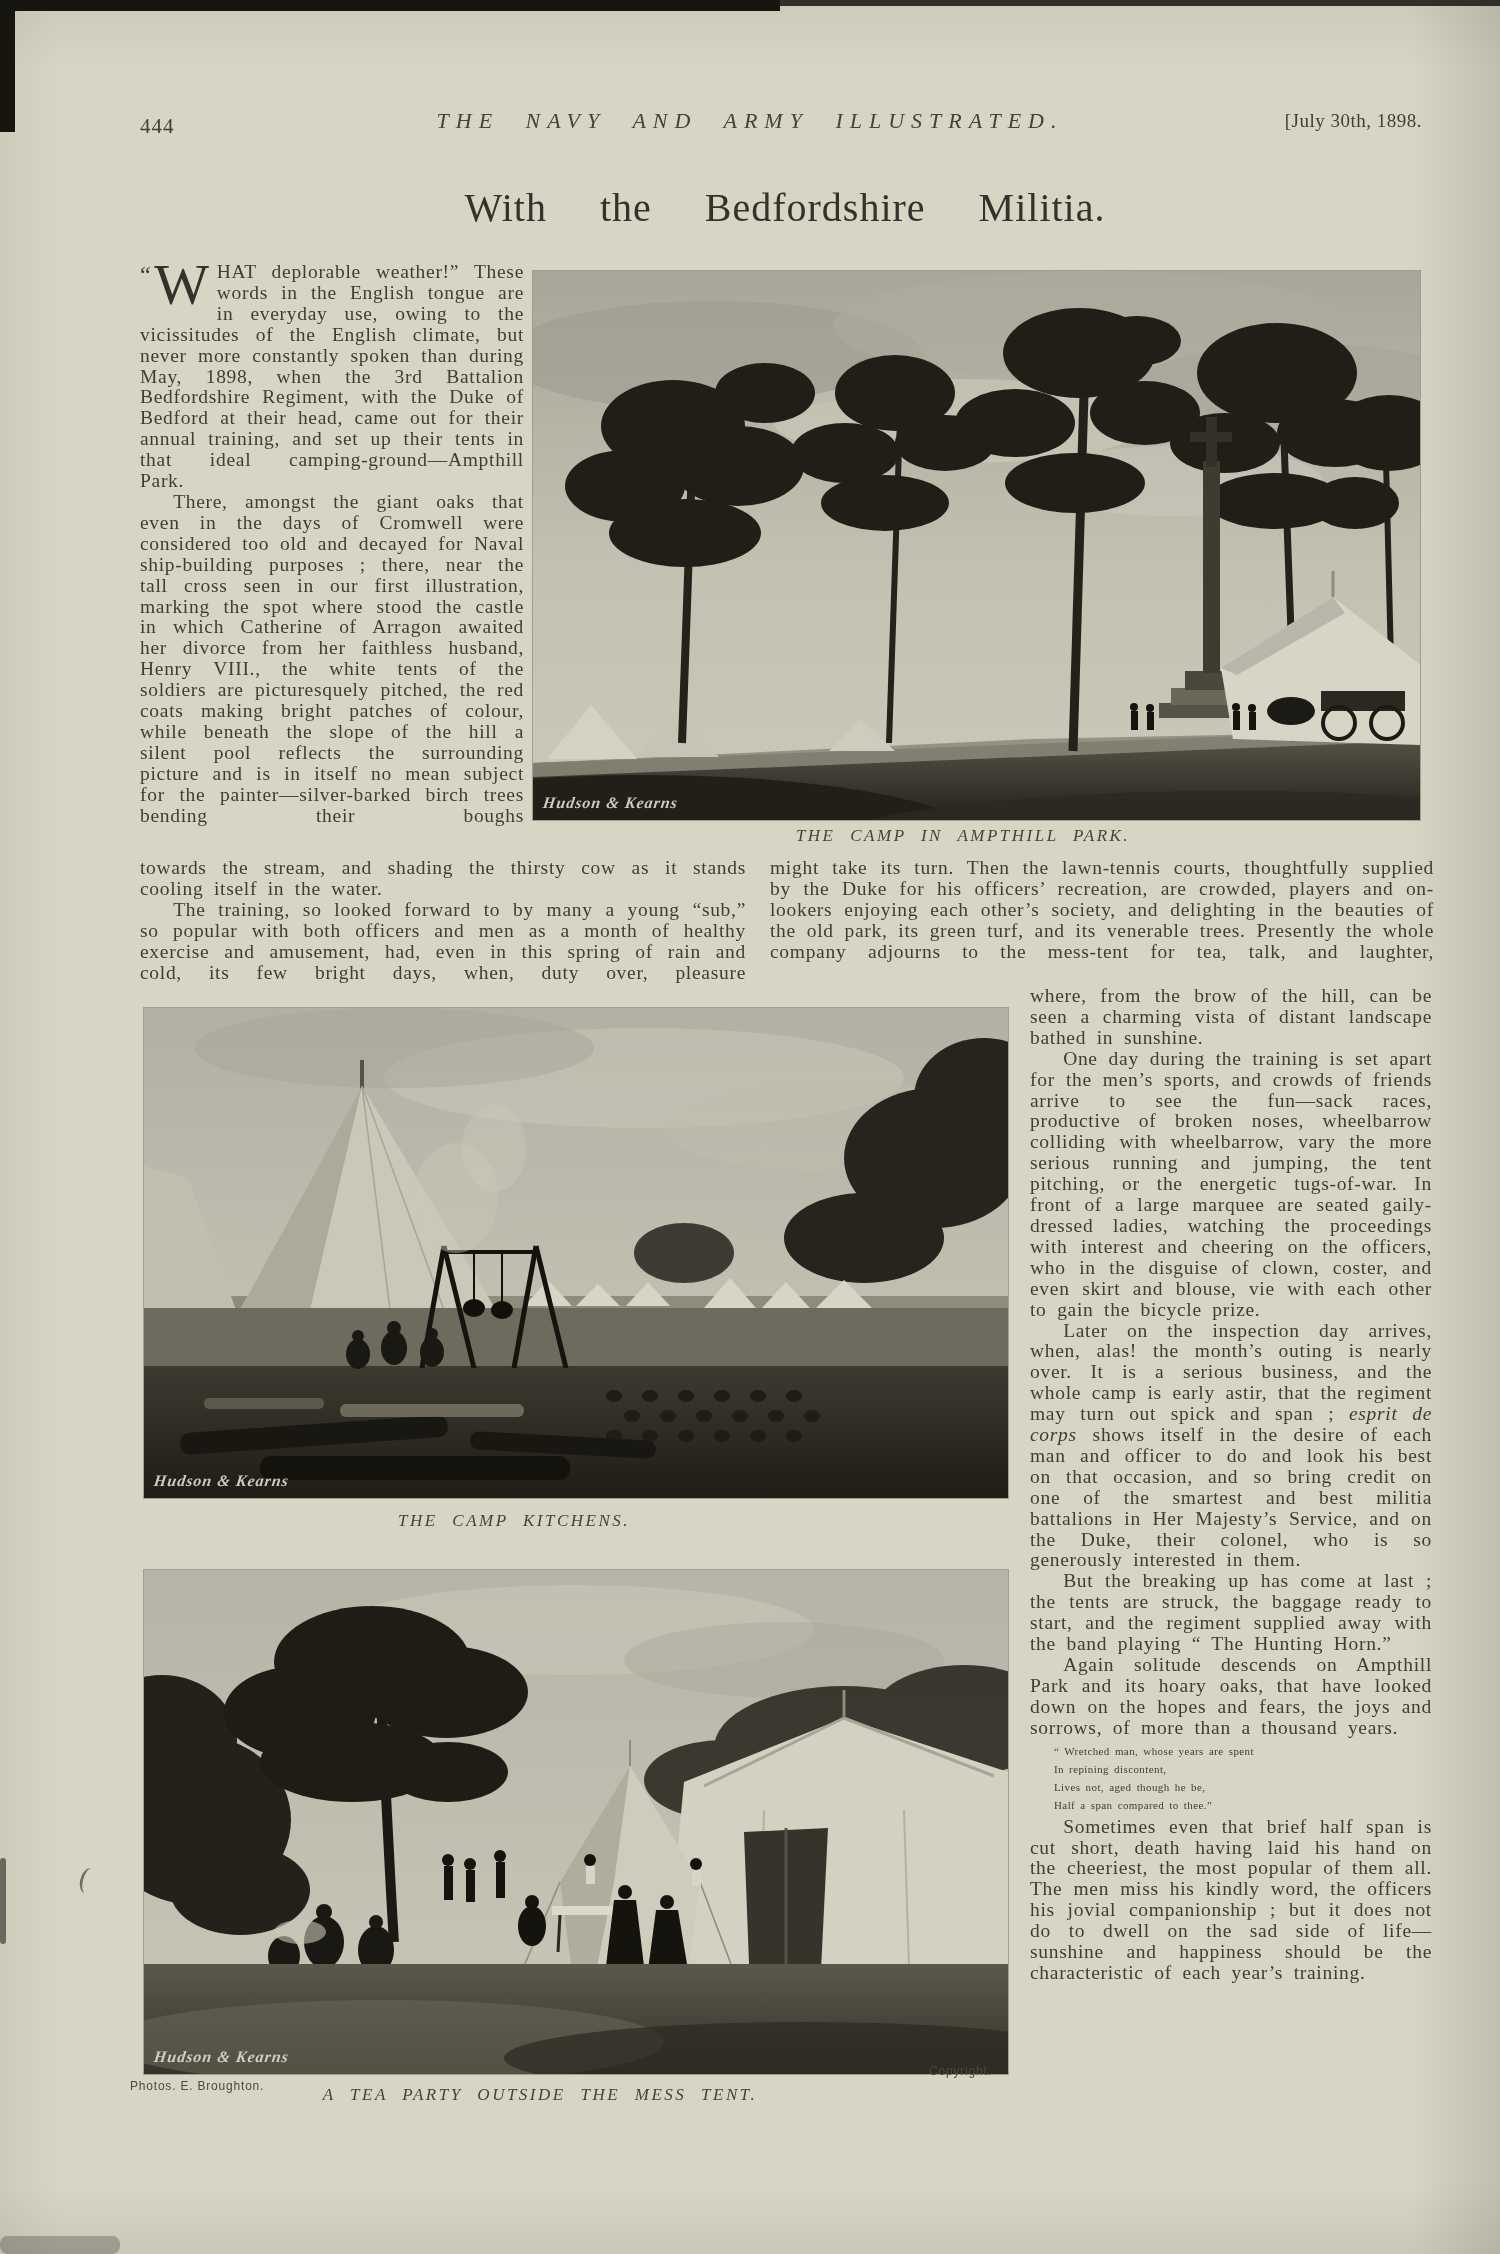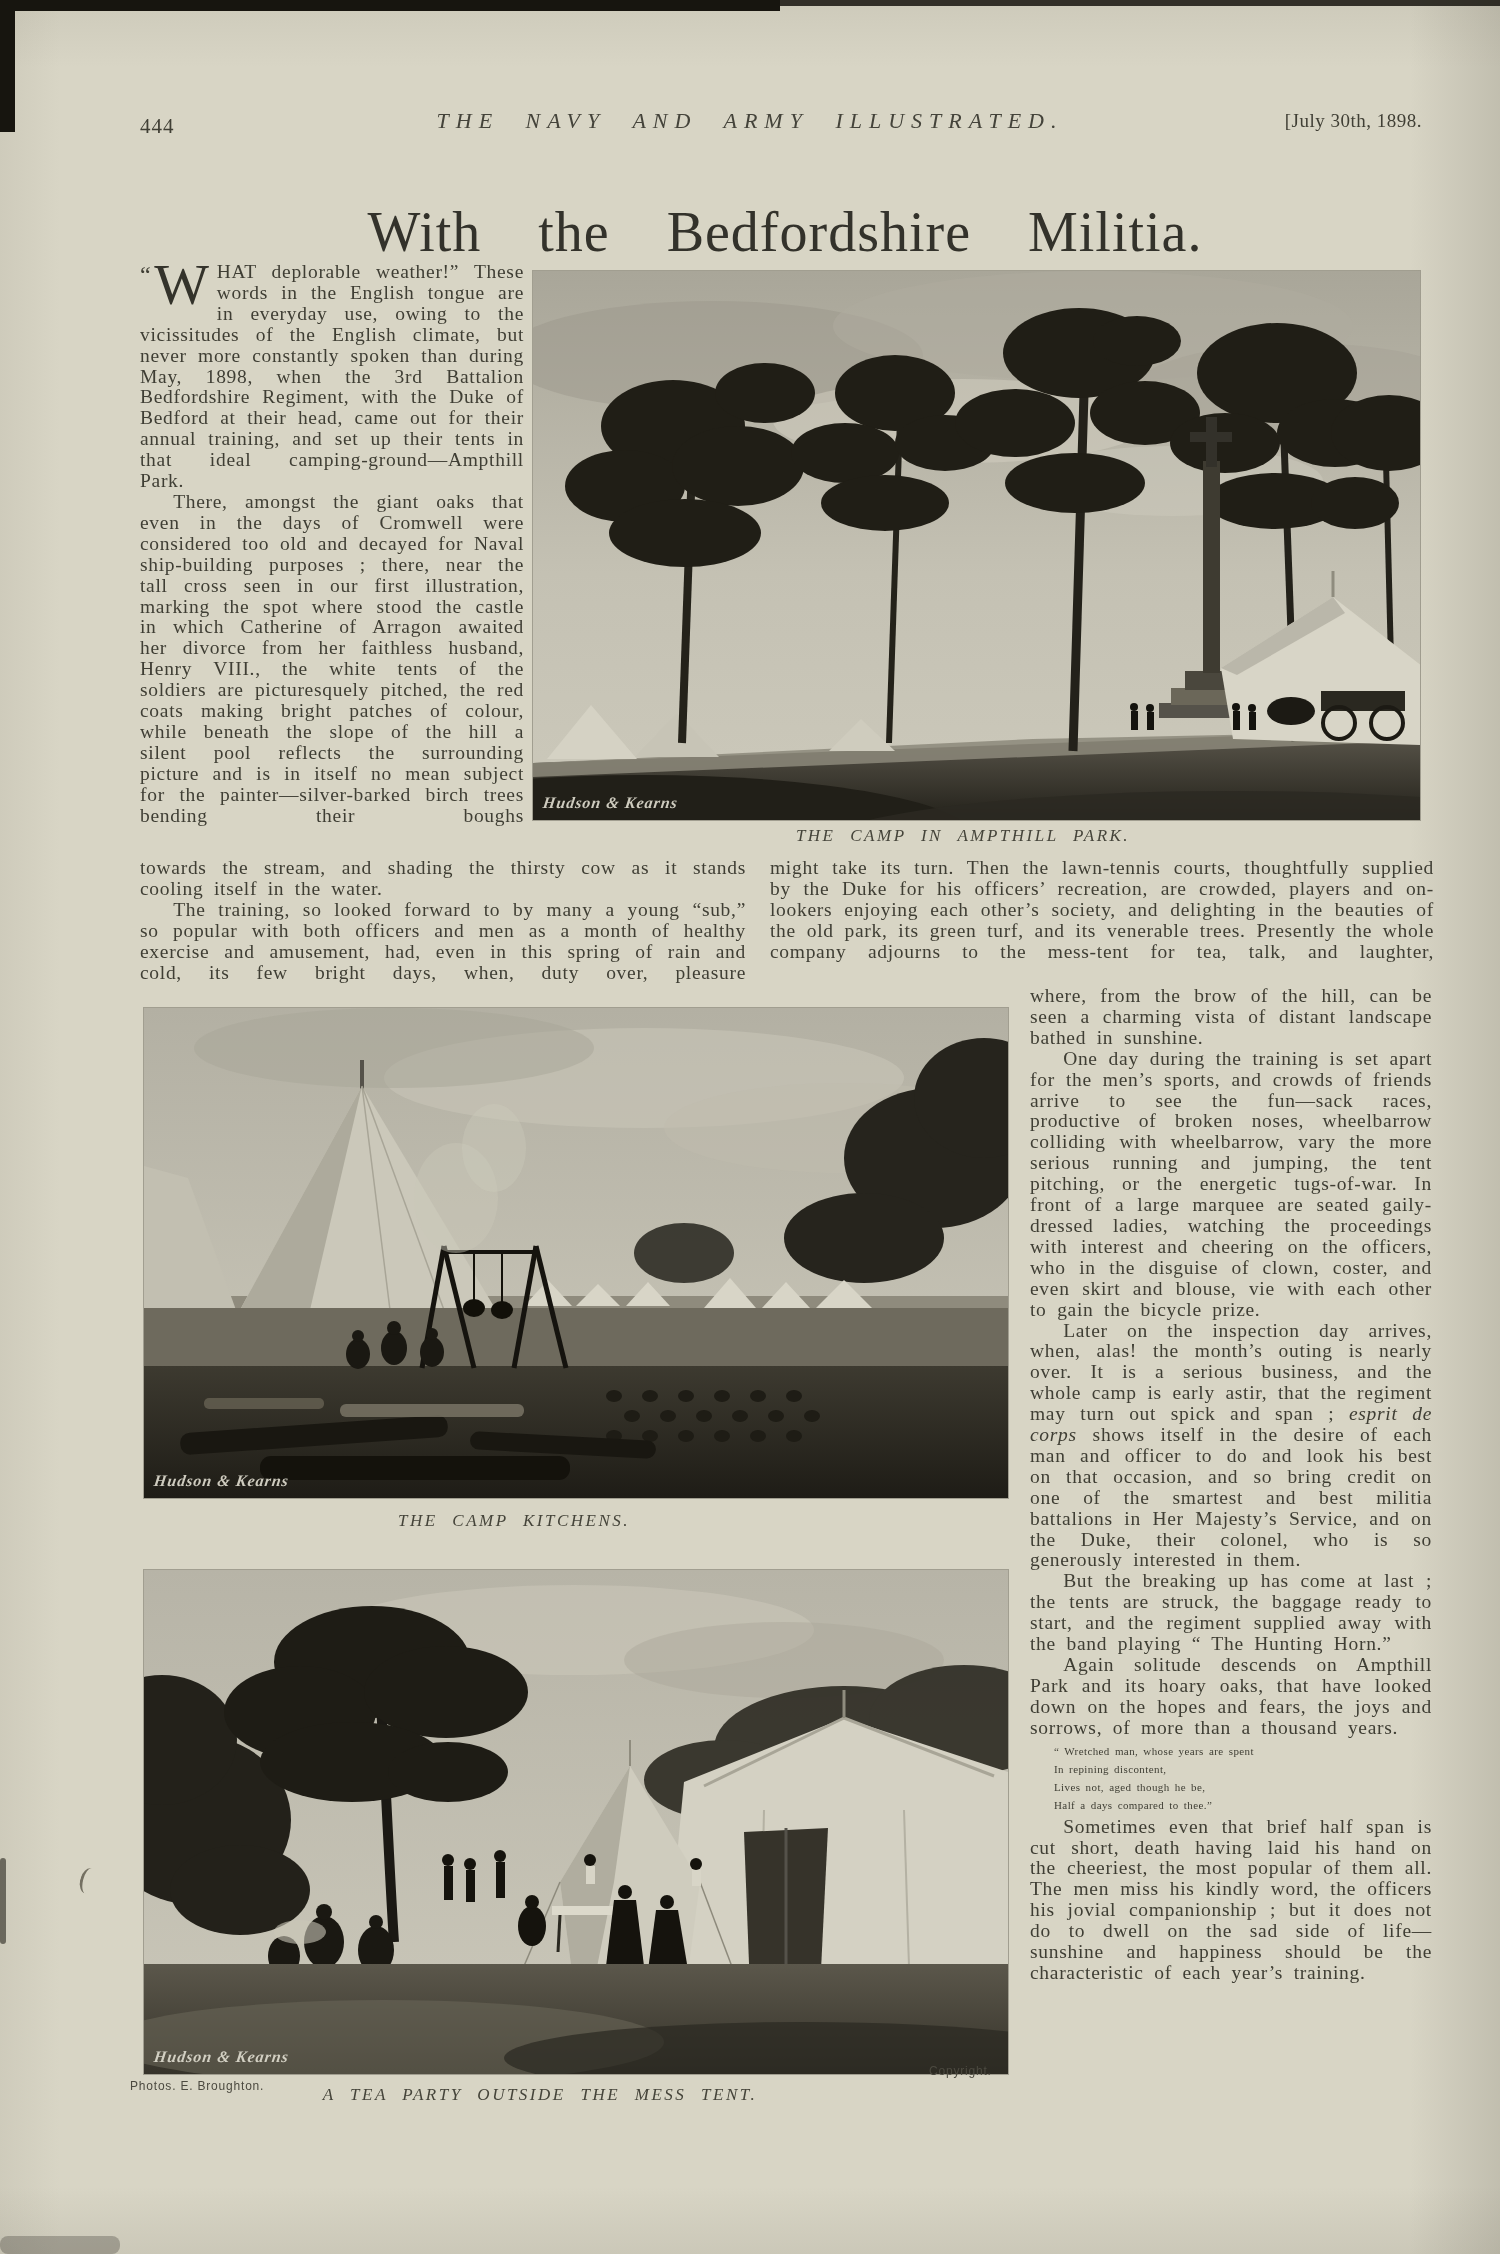--- a/index.html
+++ b/index.html
@@ -21,22 +21,22 @@
   .art-leftsmudge{left:0;top:1858px;width:6px;height:86px;opacity:.55;border-radius:3px;}
   .art-bottomleft{left:0;top:2236px;width:120px;height:18px;opacity:.25;border-radius:8px;}
   .art-tick{position:absolute;left:80px;top:1868px;width:14px;height:26px;border-left:3px solid #4a4639;border-radius:50%;transform:rotate(14deg);background:none;opacity:.7;}
 
   
   .page-num{position:absolute;left:140px;top:114px;font-size:21px;letter-spacing:1px;}
   .journal-title{position:absolute;left:300px;top:108px;width:900px;text-align:center;
     font-style:italic;font-size:22px;letter-spacing:7px;word-spacing:14px;color:#44433a;}
   .issue-date{position:absolute;left:1100px;top:110px;width:322px;text-align:right;font-size:19px;letter-spacing:.5px;}
 
-  .headline{position:absolute;left:140px;top:200px;width:1290px;text-align:center;
-    font-size:56px;word-spacing:42px;letter-spacing:1px;color:#33322b;}
+  .headline{position:absolute;left:140px;top:184px;width:1290px;text-align:center;
+    font-size:40px;word-spacing:42px;letter-spacing:1px;color:#33322b;}
 
   
   .textcol{position:absolute;text-align:justify;font-size:19.5px;line-height:20.9px;
     letter-spacing:.7px;word-spacing:5px;color:#3f3e34;}
   .col-a{left:140px;top:262px;width:384px;}
   .col-b{left:140px;top:858px;width:606px;}
   .col-c{left:770px;top:858px;width:664px;}
   .col-d{left:1030px;top:986px;width:402px;}
   .para{margin:0;text-indent:1.7em;}
   .para.first{text-indent:0;}
@@ -106,21 +106,21 @@
     <p class="para">One day during the training is set apart for the men’s sports, and crowds of friends arrive to see the fun—sack races, productive of broken noses, wheelbarrow colliding with wheelbarrow, vary the more serious running and jumping, the tent pitching, or the energetic tugs-of-war.  In front of a large marquee are seated gaily-dressed ladies, watching the proceedings with interest and cheering on the officers, who in the disguise of clown, coster, and even skirt and blouse, vie with each other to gain the bicycle prize.</p>
     <p class="para">
       <span>Later on the inspection day arrives, when, alas! the month’s outing is nearly over.  It is a serious business, and the whole camp is early astir, that the regiment may turn out spick and span ; </span><span class="ital">esprit de corps</span><span> shows itself in the desire of each man and officer to do and look his best on that occasion, and so bring credit on one of the smartest and best militia battalions in Her Majesty’s Service, and on the Duke, their colonel, who is so generously interested in them.</span>
     </p>
     <p class="para">But the breaking up has come at last ;  the tents are struck, the baggage ready to start, and the regiment supplied away with the band playing “ The Hunting Horn.”</p>
     <p class="para">Again solitude descends on Ampthill Park and its hoary oaks, that have looked down on the hopes and fears, the joys and sorrows, of more than a thousand years.</p>
     <div class="poem">
       <span class="poem-line">“ Wretched man, whose years are spent</span>
       <span class="poem-line indent">In repining discontent,</span>
       <span class="poem-line indent">Lives not, aged though he be,</span>
-      <span class="poem-line indent">Half a days compared to thee.”</span>
+      <span class="poem-line indent">Half a span compared to thee.”</span>
     </div>
     <p class="para">Sometimes even that brief half span is cut short, death having laid his hand on the cheeriest, the most popular of them all.  The men miss his kindly word, the officers his jovial companionship ; but it does not do to dwell on the sad side of life—sunshine and happiness should be the characteristic of each year’s training.</p>
   </div>
 
   <div class="photo photo-1">
     <svg viewBox="0 0 887 549">
       <defs>
         <linearGradient id="sky1" x1="0" y1="0" x2="0" y2="1">
           <stop offset="0" stop-color="#a9a699"></stop>
             <stop offset=".55" stop-color="#c4c1b3"></stop>

